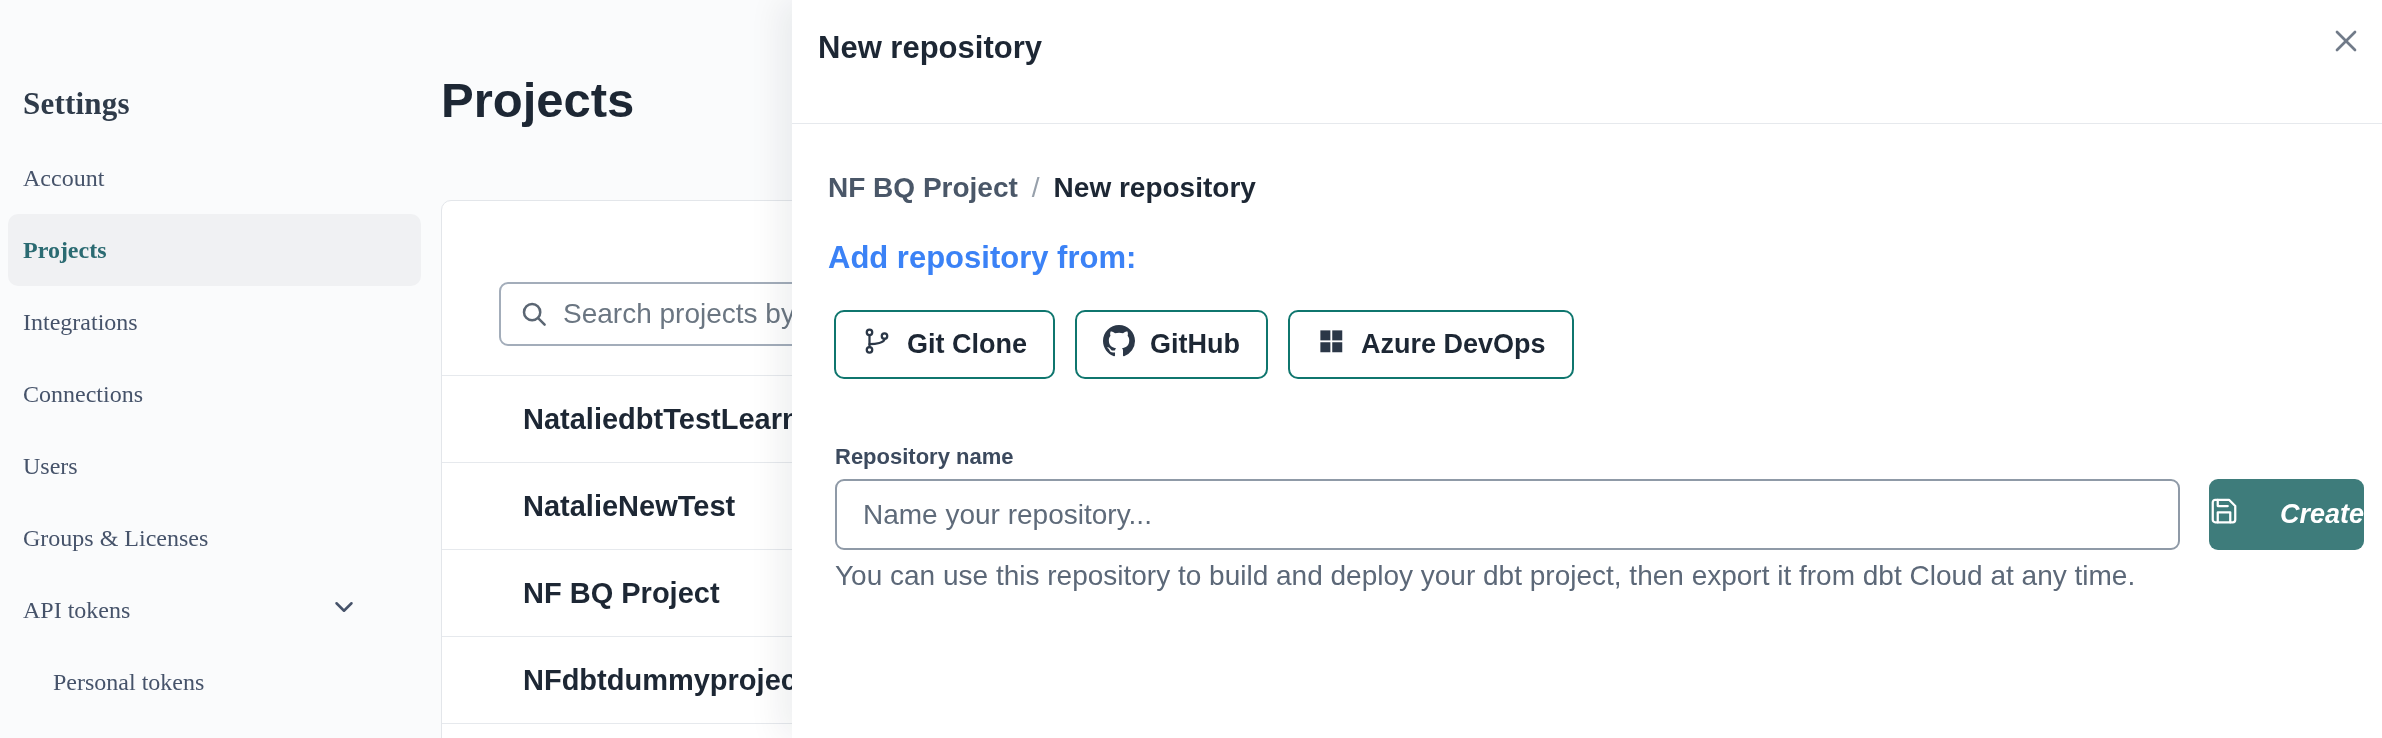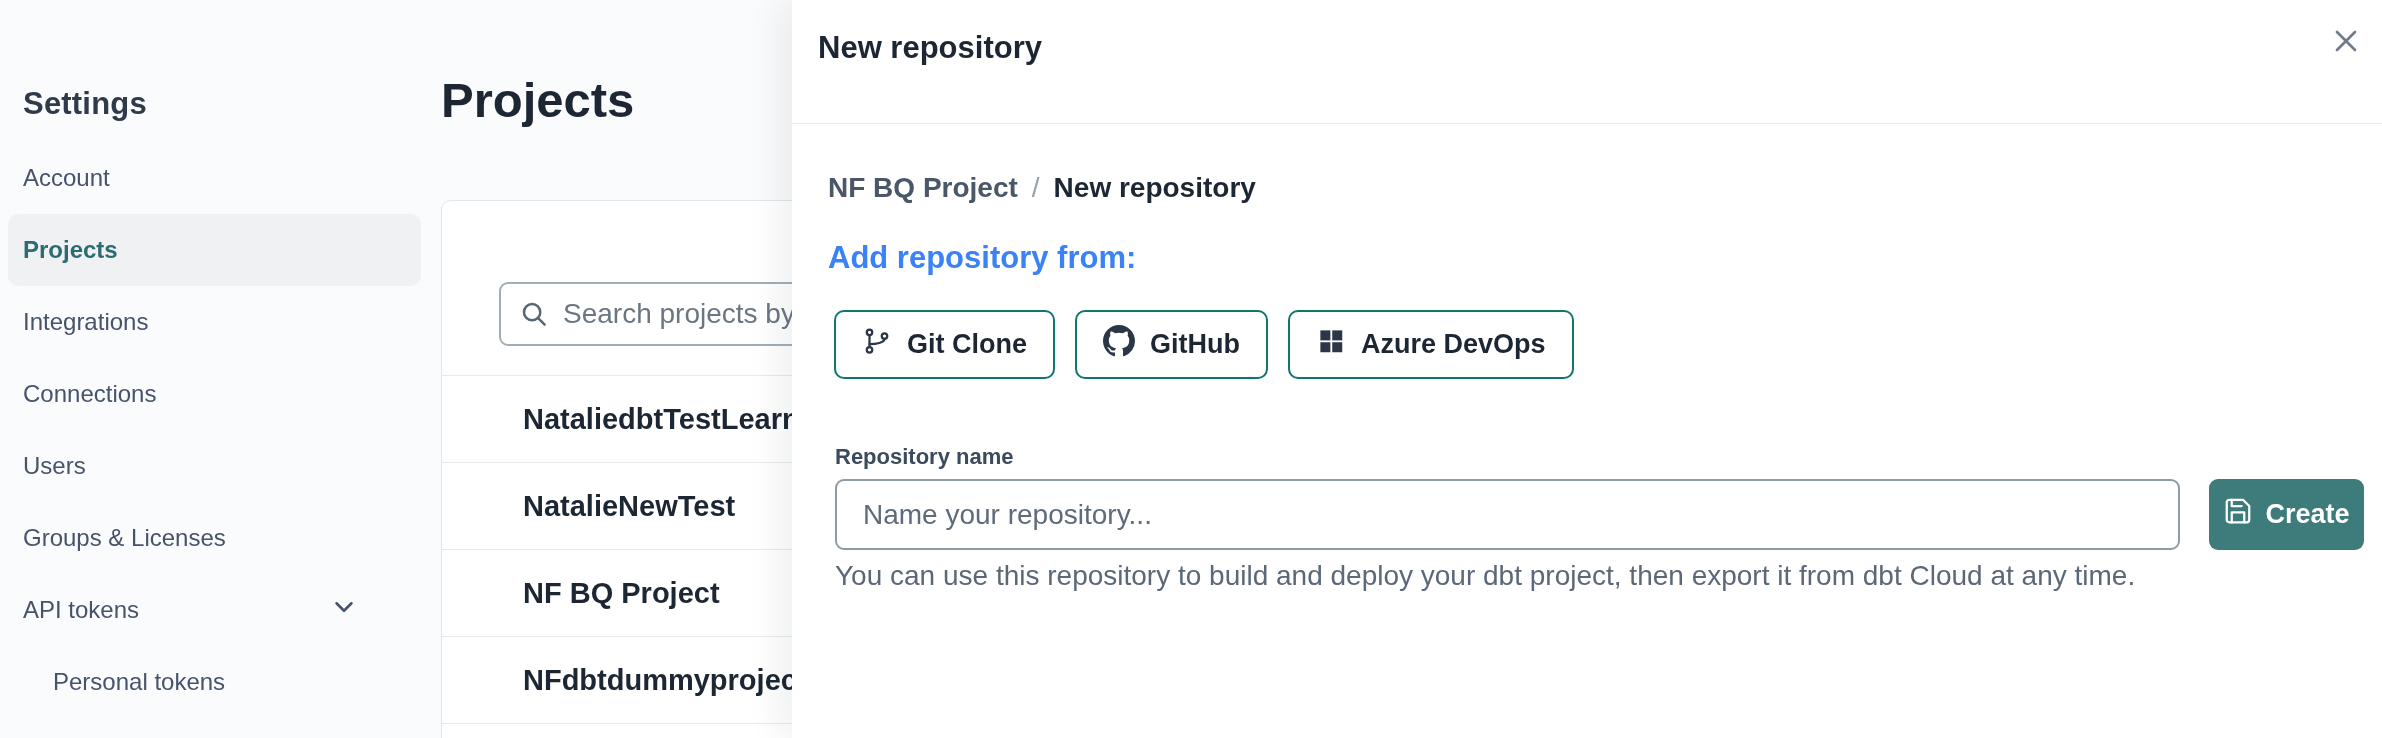--- a/index.html
+++ b/index.html
@@ -6,21 +6,21 @@
   html,body { width:2382px; height:738px; }
   body {
     font-family:"Liberation Sans", sans-serif;
     background:#fafbfc;
     color:#1d2734;
     overflow:hidden;
   }
   .page { position:relative; width:2382px; height:738px; }
 
   
-  .sidebar { position:absolute; left:0; top:0; width:441px; height:733px; }
+  .sidebar { position:absolute; left:0; top:0; width:441px; height:733px;font-family:Liberation Serif, serif; }
   .sidebar h2 {
     position:absolute; top:86px; left:23px;
     font-size:31px; font-weight:700; color:#2f3b4a; letter-spacing:.2px;
   }
   .side-nav { position:absolute; top:142px; left:0; right:0; }
   .side-item {
     display:flex; align-items:center;
     height:72px; margin:0 20px 0 8px; padding:0 16px 0 15px;
     font-size:24px; color:#46536a; border-radius:10px;
     cursor:pointer; text-decoration:none;
@@ -88,23 +88,24 @@
   .field-label { position:absolute; left:43px; top:444px; font-size:22px; font-weight:700; color:#3c4a5e;text-align:center; }
   .input-row { position:absolute; left:43px; top:479px; display:flex; gap:29px; }
   .repo-input {
     width:1345px; height:71px; border:2px solid #8f9aa7; border-radius:9px;
     padding:6px 26px; font-size:28px; color:#3c4857;
     font-family:"Liberation Sans", sans-serif; outline:none; background:#fff;
   }
   .repo-input::placeholder { color:#5f6b7a; opacity:1; }
   .create-btn {
     width:155px; height:71px; background:#3e7c7b; border:none; border-radius:9px;
-    display:flex; align-items:center; justify-content:center; gap:12px;
+    display:flex; align-items:center; justify-content:space-between; gap:12px;
     color:#ffffff; font-size:27px; font-weight:700; cursor:pointer;
     font-family:"Liberation Sans", sans-serif;
+    font-style:italic;
   }
   .helper-text { position:absolute; left:43px; top:560px; font-size:28px; color:#5c6878; }
 </style>
 </head>
 <body>
 
 <div class="page">
 
   <aside class="sidebar">
     <h2>Settings</h2>

